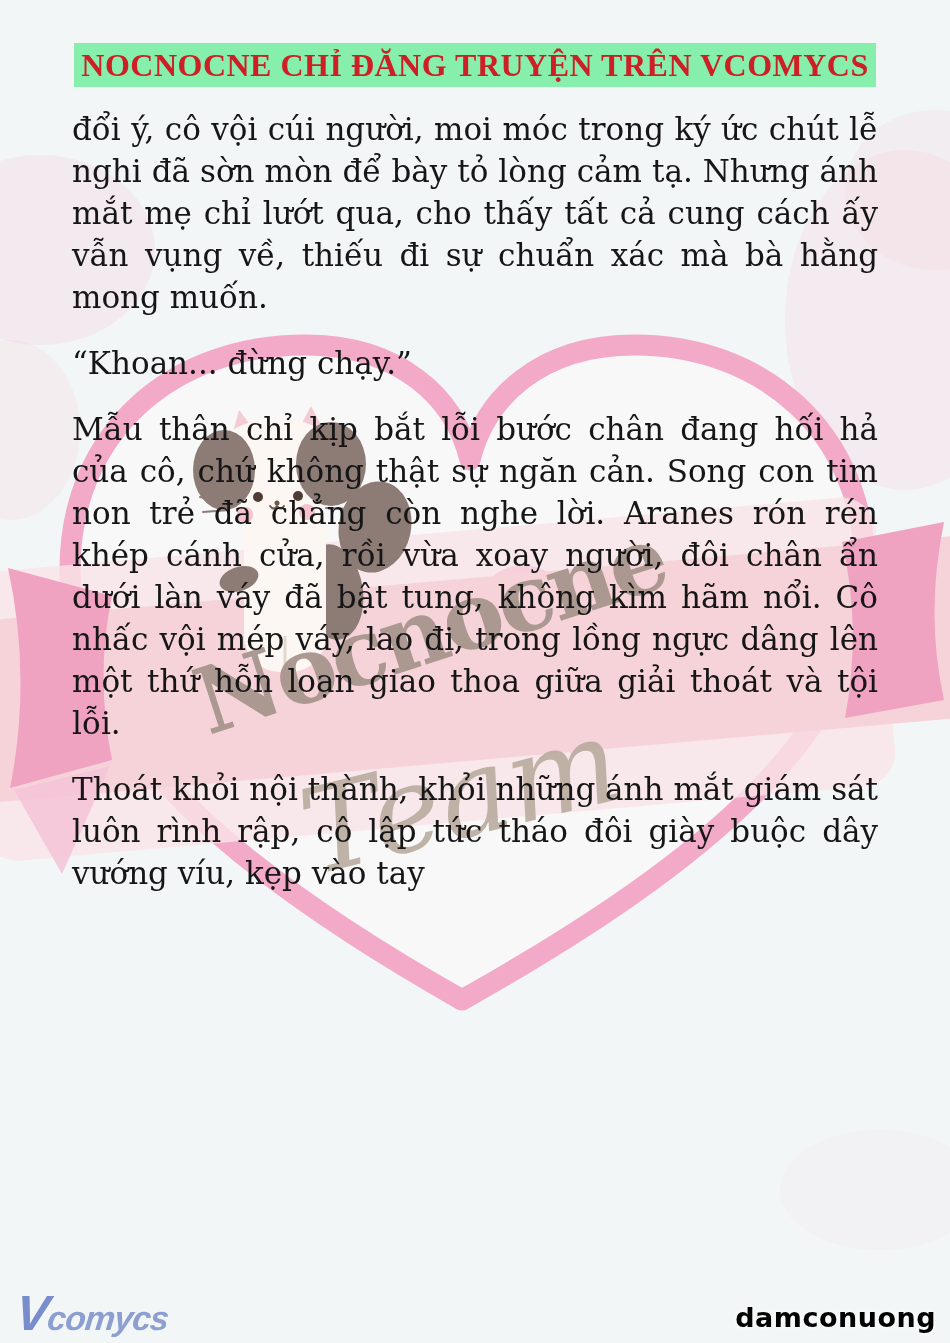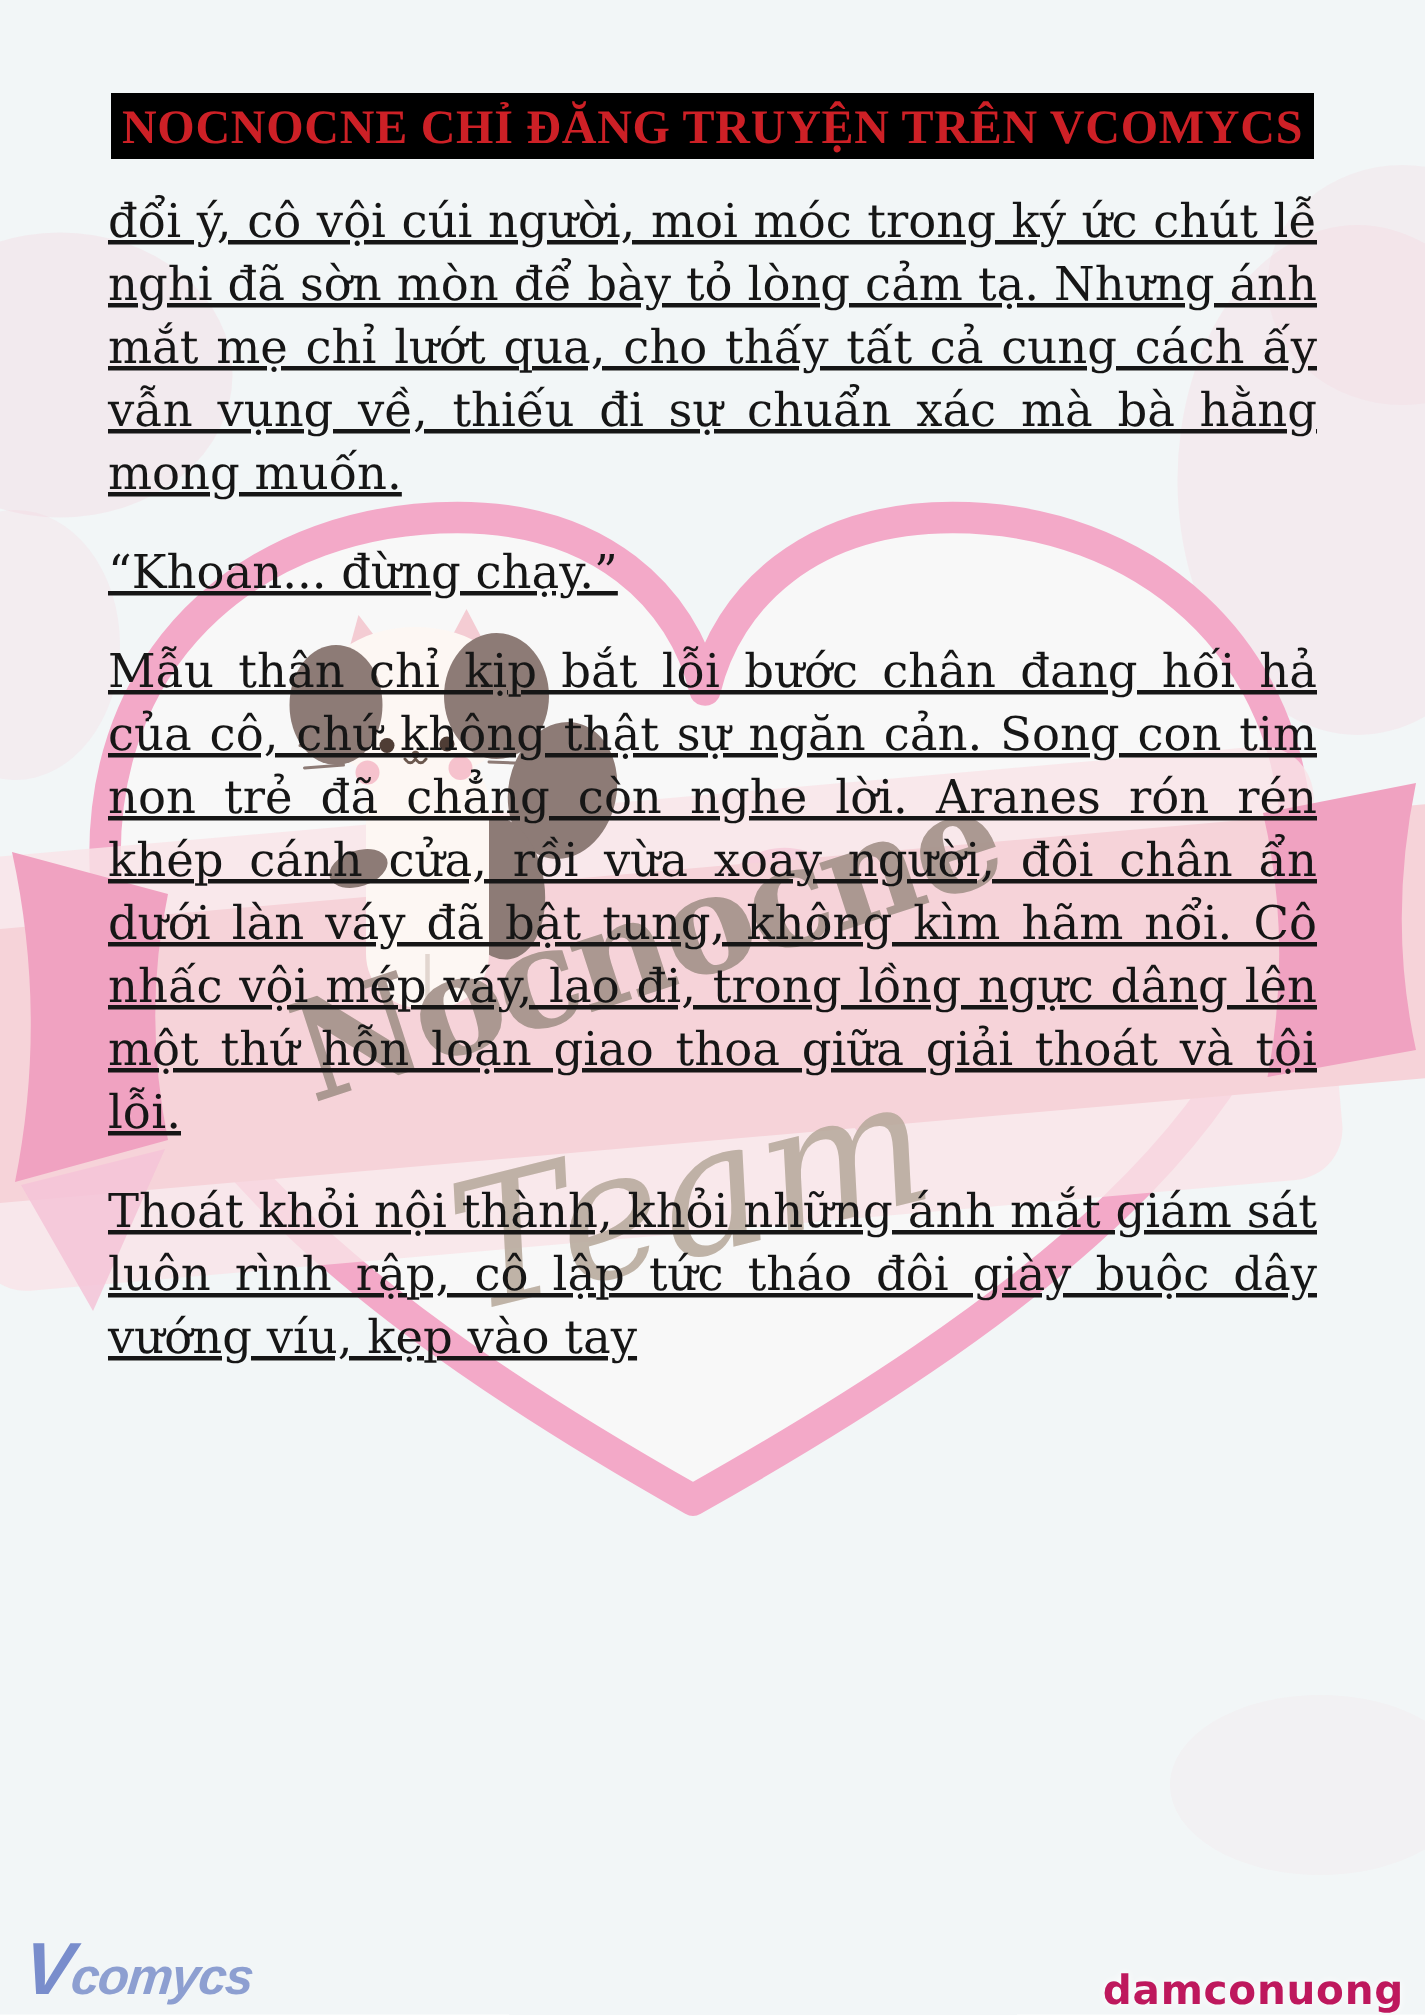--- a/index.html
+++ b/index.html
@@ -13,52 +13,51 @@
   .watermark{
     position:absolute;left:0;top:0;width:950px;height:1343px;
     pointer-events:none;
   }
   .content{
     position:relative;z-index:2;
     padding:0 72px;
   }
   .banner{
     width:fit-content;
-    margin:62px auto 21px;
+    margin:43px auto 21px;
     padding:1px 7px;
-    background:#000000;
+    background:#86efac;
     color:#cd2026;
     font:bold 32px/42px "Liberation Serif", serif;
     letter-spacing:.5px;
     white-space:nowrap;
   }
   .content p{
     margin:0 0 24px;
     font:31px/42px "DejaVu Serif", serif;
     color:#161616;
     text-align:justify;
-    text-decoration:underline;
   }
   .logo-vcomycs{
     position:absolute;z-index:3;
     left:16px;bottom:6px;
     font:italic 700 34px/38px "Liberation Sans", sans-serif;
     color:rgba(123,143,202,.85);
     transform:skewX(-6deg);
     letter-spacing:-1px;
   }
   .logo-vcomycs::first-letter{
     font-size:1.45em;
     color:rgba(108,130,198,.9);
   }
   .logo-damconuong{
     position:absolute;z-index:3;
-    right:14px;bottom:0;
+    right:14px;bottom:10px;
     font:700 27px/30px "DejaVu Sans", sans-serif;
-    color:#be185d;
+    color:#000000;
     letter-spacing:.5px;
     text-shadow:0 0 6px #ffffff;
   }
 </style>
 </head>
 <body>
 
 <div class="page">
 
   <svg class="watermark" viewBox="0 0 950 1343" xmlns="http://www.w3.org/2000/svg">

